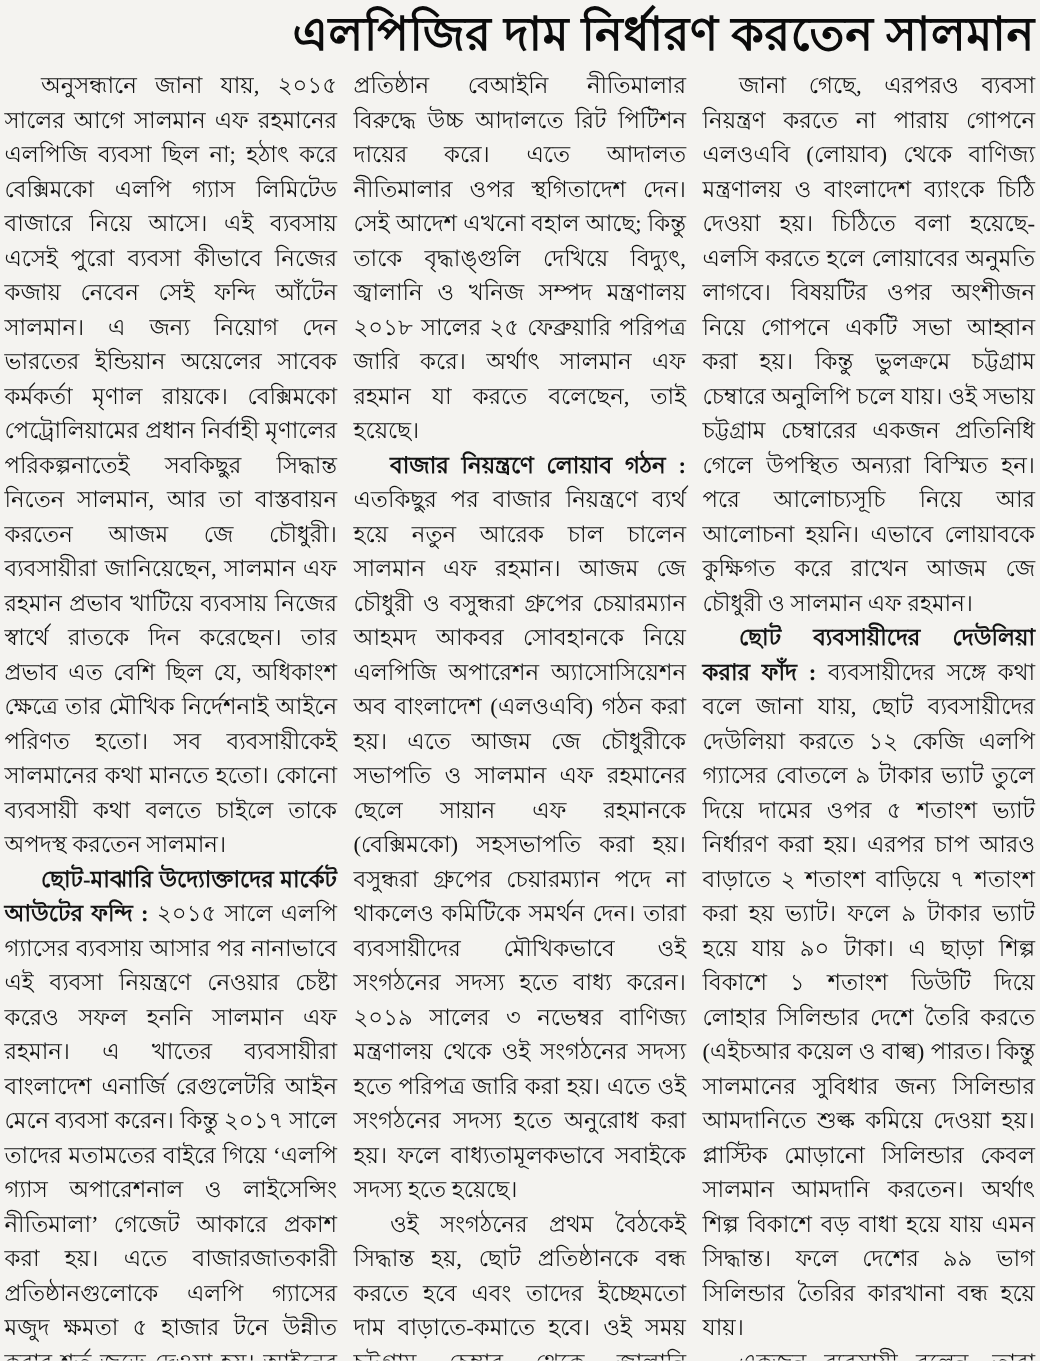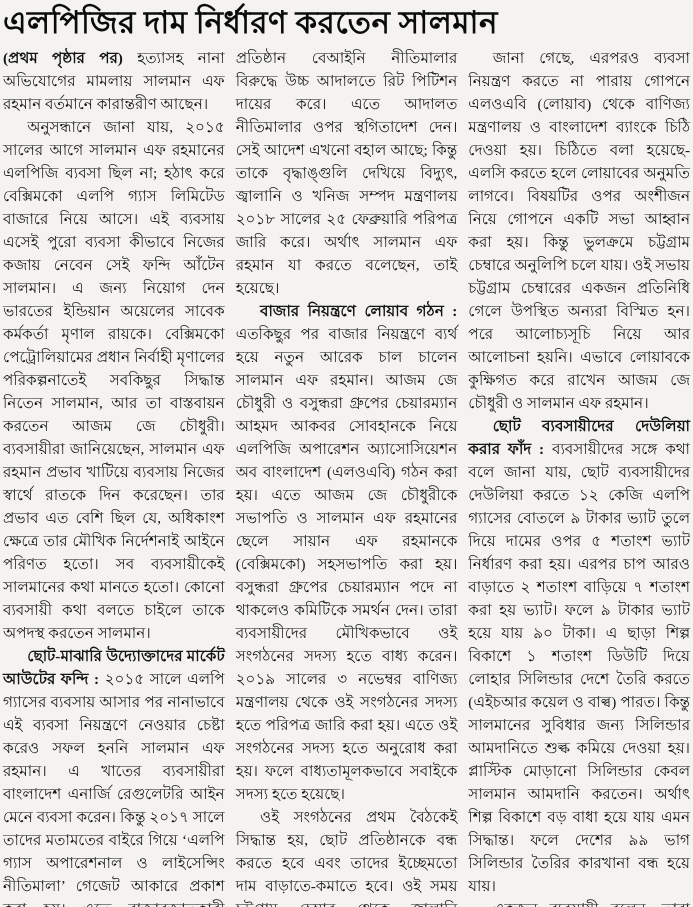--- a/index.html
+++ b/index.html
@@ -15,21 +15,21 @@
     overflow: hidden;
   }
   .page {
     box-sizing: border-box;
     width: 693px;
     height: 907px;
     padding: 4px 3px 6px 3px;
   }
   h1.headline {
     margin: 2px 0 6px 0;
-    text-align: left;
+    text-align: right;
     font-size: 31px;
     line-height: 1.1;
     font-weight: 700;
     letter-spacing: 0.5px;
     color: #0b0b0b;
   }
   .columns {
     display: flex;
     flex-direction: row;
     gap: 11px;
@@ -55,21 +55,20 @@
   }
 </style>
 </head>
 <body>
 
 <div class="page">
   <h1 class="headline">এলপিজির দাম নির্ধারণ করতেন সালমান</h1>
 
   <div class="columns">
     <div class="column">
-        <p class="para"><b class="lead">(প্রথম পৃষ্ঠার পর) </b>হত্যাসহ নানা অভিযোগের মামলায় সালমান এফ রহমান বর্তমানে কারান্তরীণ আছেন।</p>
         <p class="para indent">অনুসন্ধানে জানা যায়, ২০১৫ সালের আগে সালমান এফ রহমানের এলপিজি ব্যবসা ছিল না; হঠাৎ করে বেক্সিমকো এলপি গ্যাস লিমিটেড বাজারে নিয়ে আসে। এই ব্যবসায় এসেই পুরো ব্যবসা কীভাবে নিজের কজায় নেবেন সেই ফন্দি আঁটেন সালমান। এ জন্য নিয়োগ দেন ভারতের ইন্ডিয়ান অয়েলের সাবেক কর্মকর্তা মৃণাল রায়কে। বেক্সিমকো পেট্রোলিয়ামের প্রধান নির্বাহী মৃণালের পরিকল্পনাতেই সবকিছুর সিদ্ধান্ত নিতেন সালমান, আর তা বাস্তবায়ন করতেন আজম জে চৌধুরী। ব্যবসায়ীরা জানিয়েছেন, সালমান এফ রহমান প্রভাব খাটিয়ে ব্যবসায় নিজের স্বার্থে রাতকে দিন করেছেন। তার প্রভাব এত বেশি ছিল যে, অধিকাংশ ক্ষেত্রে তার মৌখিক নির্দেশনাই আইনে পরিণত হতো। সব ব্যবসায়ীকেই সালমানের কথা মানতে হতো। কোনো ব্যবসায়ী কথা বলতে চাইলে তাকে অপদস্থ করতেন সালমান।</p>
         <p class="para indent"><b class="lead">ছোট-মাঝারি উদ্যোক্তাদের মার্কেট আউটের ফন্দি : </b>২০১৫ সালে এলপি গ্যাসের ব্যবসায় আসার পর নানাভাবে এই ব্যবসা নিয়ন্ত্রণে নেওয়ার চেষ্টা করেও সফল হননি সালমান এফ রহমান। এ খাতের ব্যবসায়ীরা বাংলাদেশ এনার্জি রেগুলেটরি আইন মেনে ব্যবসা করেন। কিন্তু ২০১৭ সালে তাদের মতামতের বাইরে গিয়ে ‘এলপি গ্যাস অপারেশনাল ও লাইসেন্সিং নীতিমালা’ গেজেট আকারে প্রকাশ করা হয়। এতে বাজারজাতকারী প্রতিষ্ঠানগুলোকে এলপি গ্যাসের মজুদ ক্ষমতা ৫ হাজার টনে উন্নীত করার শর্ত জুড়ে দেওয়া হয়। আইনের বাইরে এখতিয়ারবহির্ভূতভাবে তৈরি করা নীতিমালা মানতে বাধ্য করা হয়। বিস্ময়ের ব্যাপার হলো, নীতিমালা অনুযায়ী এসআরও জারি করে সংশ্লিষ্ট মন্ত্রণালয়। ক্যাপাসিটি বাড়াতে দুই বছর সময় দেয়; বাড়াতে না পারলে লাইসেন্স বাতিলের সিদ্ধান্ত জানানো হয়। তখন বসুন্ধরা গ্রুপেরও ৫ হাজার ক্যাপাসিটি ছিল না। বড় কোম্পানিগুলো ব্যাংক থেকে ঋণ নিয়ে ক্যাপাসিটি বাড়ায়। অথচ স্টোর ক্যাপাসিটি বাড়ানোর কোনো প্রয়োজনই ছিল না। মূলত মাঝারি উদ্যোক্তাদের মার্কেট আউট করতেই এমন ফন্দি আঁটেন সালমান এফ রহমান।</p>
       </div>
     <div class="column">
         <p class="para">প্রতিষ্ঠান বেআইনি নীতিমালার বিরুদ্ধে উচ্চ আদালতে রিট পিটিশন দায়ের করে। এতে আদালত নীতিমালার ওপর স্থগিতাদেশ দেন। সেই আদেশ এখনো বহাল আছে; কিন্তু তাকে বৃদ্ধাঙ্গুলি দেখিয়ে বিদ্যুৎ, জ্বালানি ও খনিজ সম্পদ মন্ত্রণালয় ২০১৮ সালের ২৫ ফেব্রুয়ারি পরিপত্র জারি করে। অর্থাৎ সালমান এফ রহমান যা করতে বলেছেন, তাই হয়েছে।</p>
         <p class="para indent"><b class="lead">বাজার নিয়ন্ত্রণে লোয়াব গঠন : </b>এতকিছুর পর বাজার নিয়ন্ত্রণে ব্যর্থ হয়ে নতুন আরেক চাল চালেন সালমান এফ রহমান। আজম জে চৌধুরী ও বসুন্ধরা গ্রুপের চেয়ারম্যান আহমদ আকবর সোবহানকে নিয়ে এলপিজি অপারেশন অ্যাসোসিয়েশন অব বাংলাদেশ (এলওএবি) গঠন করা হয়। এতে আজম জে চৌধুরীকে সভাপতি ও সালমান এফ রহমানের ছেলে সায়ান এফ রহমানকে (বেক্সিমকো) সহসভাপতি করা হয়। বসুন্ধরা গ্রুপের চেয়ারম্যান পদে না থাকলেও কমিটিকে সমর্থন দেন। তারা ব্যবসায়ীদের মৌখিকভাবে ওই সংগঠনের সদস্য হতে বাধ্য করেন। ২০১৯ সালের ৩ নভেম্বর বাণিজ্য মন্ত্রণালয় থেকে ওই সংগঠনের সদস্য হতে পরিপত্র জারি করা হয়। এতে ওই সংগঠনের সদস্য হতে অনুরোধ করা হয়। ফলে বাধ্যতামূলকভাবে সবাইকে সদস্য হতে হয়েছে।</p>
         <p class="para indent">ওই সংগঠনের প্রথম বৈঠকেই সিদ্ধান্ত হয়, ছোট প্রতিষ্ঠানকে বন্ধ করতে হবে এবং তাদের ইচ্ছেমতো দাম বাড়াতে-কমাতে হবে। ওই সময় চট্টগ্রাম চেম্বার থেকে জ্বালানি উপদেষ্টাকে চিঠি দেওয়া হয়েছিল। তৎকালীন সভাপতি মাহবুবুল আলম স্বাক্ষরিত চিঠিতে বলা হয়েছিল, ‘নীতিমালায় বাস্তবতাবিবর্জিত শর্ত জুড়ে দিয়ে জনগণের সম্পদের অপচয় ও দেশের সার্বিক জ্বালানি নিরাপত্তা হুমকির মুখে ফেলা হয়েছে।’</p>
       </div>
     <div class="column">
         <p class="para indent">জানা গেছে, এরপরও ব্যবসা নিয়ন্ত্রণ করতে না পারায় গোপনে এলওএবি (লোয়াব) থেকে বাণিজ্য মন্ত্রণালয় ও বাংলাদেশ ব্যাংকে চিঠি দেওয়া হয়। চিঠিতে বলা হয়েছে- এলসি করতে হলে লোয়াবের অনুমতি লাগবে। বিষয়টির ওপর অংশীজন নিয়ে গোপনে একটি সভা আহ্বান করা হয়। কিন্তু ভুলক্রমে চট্টগ্রাম চেম্বারে অনুলিপি চলে যায়। ওই সভায় চট্টগ্রাম চেম্বারের একজন প্রতিনিধি গেলে উপস্থিত অন্যরা বিস্মিত হন। পরে আলোচ্যসূচি নিয়ে আর আলোচনা হয়নি। এভাবে লোয়াবকে কুক্ষিগত করে রাখেন আজম জে চৌধুরী ও সালমান এফ রহমান।</p>

